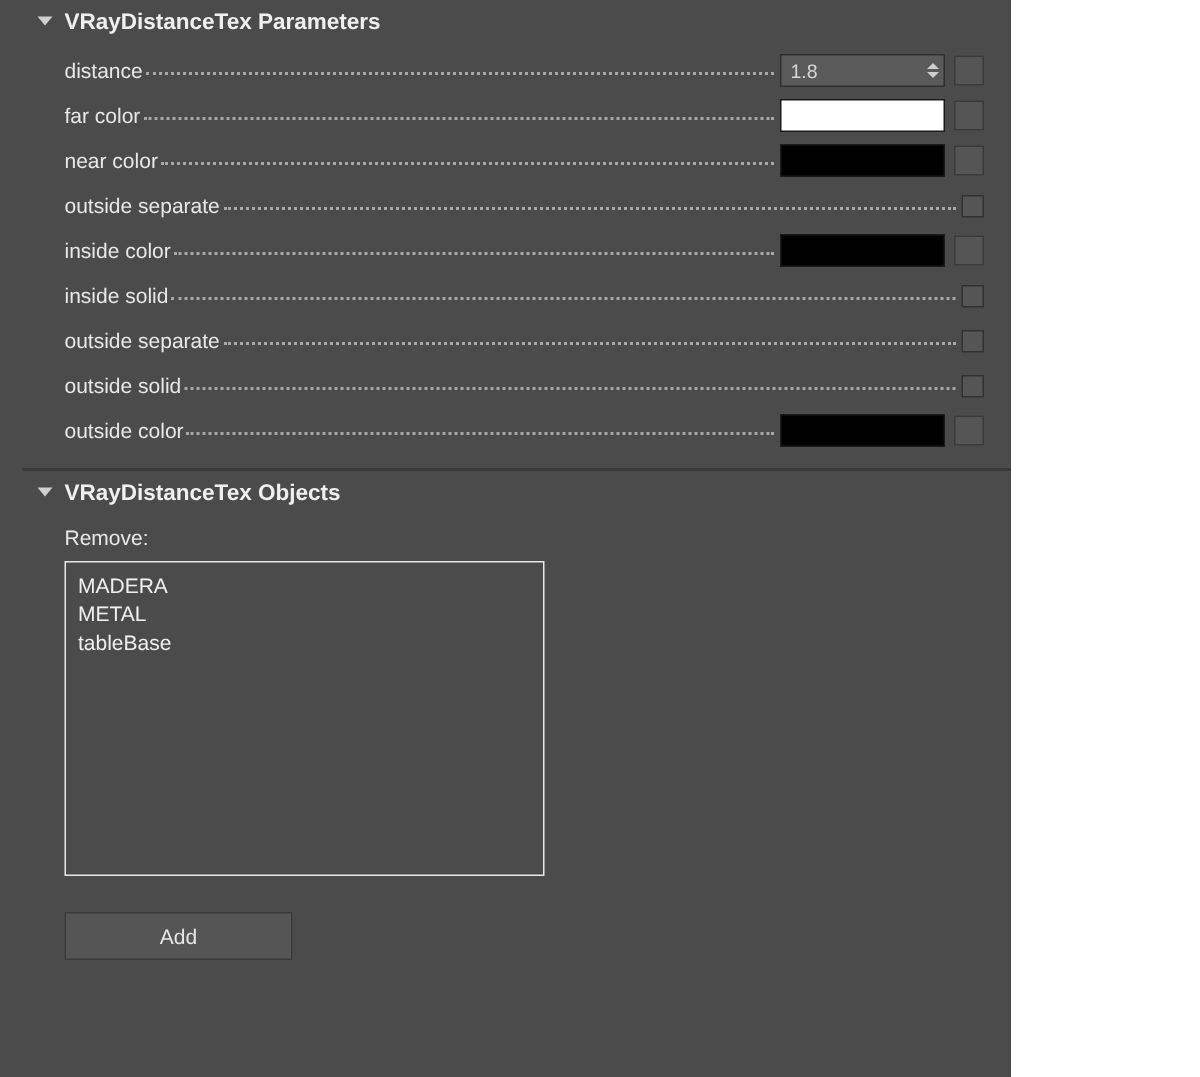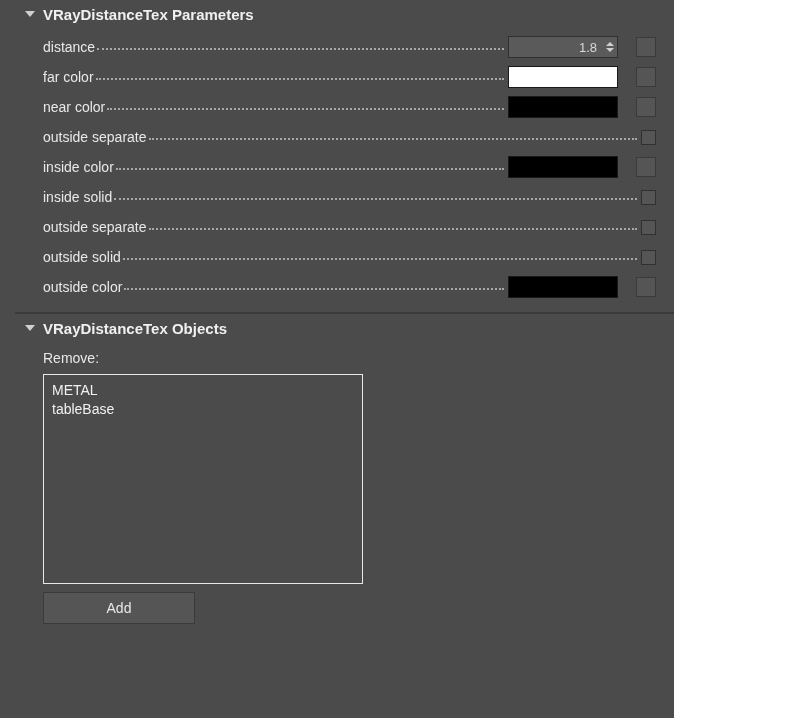--- a/index.html
+++ b/index.html
@@ -62,23 +62,22 @@
   }
   .dots {
     flex: 1 1 auto;
     border-bottom: 2px dotted #a8a8a8;
     margin: 0 4px 4px 2px;
     height: 10px;
   }
   .end-controls {
     display: flex;
     align-items: center;
-    gap: 18px;
+    gap: 6px;
     flex: 0 0 auto;
-    text-align: right;
   }
   .spinner {
     width: 110px;
     height: 22px;
     background: #5a5a5a;
     border: 1px solid #2f2f2f;
     display: flex;
     align-items: center;
   }
   .spinner-value {
@@ -142,21 +141,21 @@
     overflow: hidden;
   }
   .obj-item {
     font-size: 14px;
     color: #f0f0f0;
     line-height: 19px;
   }
   .btn-row {
     display: flex;
     gap: 32px;
-    margin-top: 8px;
+    margin-top: 24px;
   }
   .btn {
     width: 152px;
     height: 32px;
     background: #555555;
     border: 1px solid #3a3a3a;
     display: flex;
     align-items: center;
     justify-content: center;
     color: #e8e8e8;
@@ -263,20 +262,21 @@
 
 
   <div class="panel">
     <div class="panel-header">
       <span class="disclosure open"></span>
       <span>VRayDistanceTex Objects</span>
     </div>
     <div class="objects-body">
       <div class="objects-label">Remove:</div>
       <div class="objects-list">
+        <div class="obj-item">MADERA</div>
         <div class="obj-item">METAL</div>
         <div class="obj-item">tableBase</div>
       </div>
       <div class="btn-row">
         <div class="btn">
           <span>Add</span>
         </div>
       </div>
     </div>
   </div>

